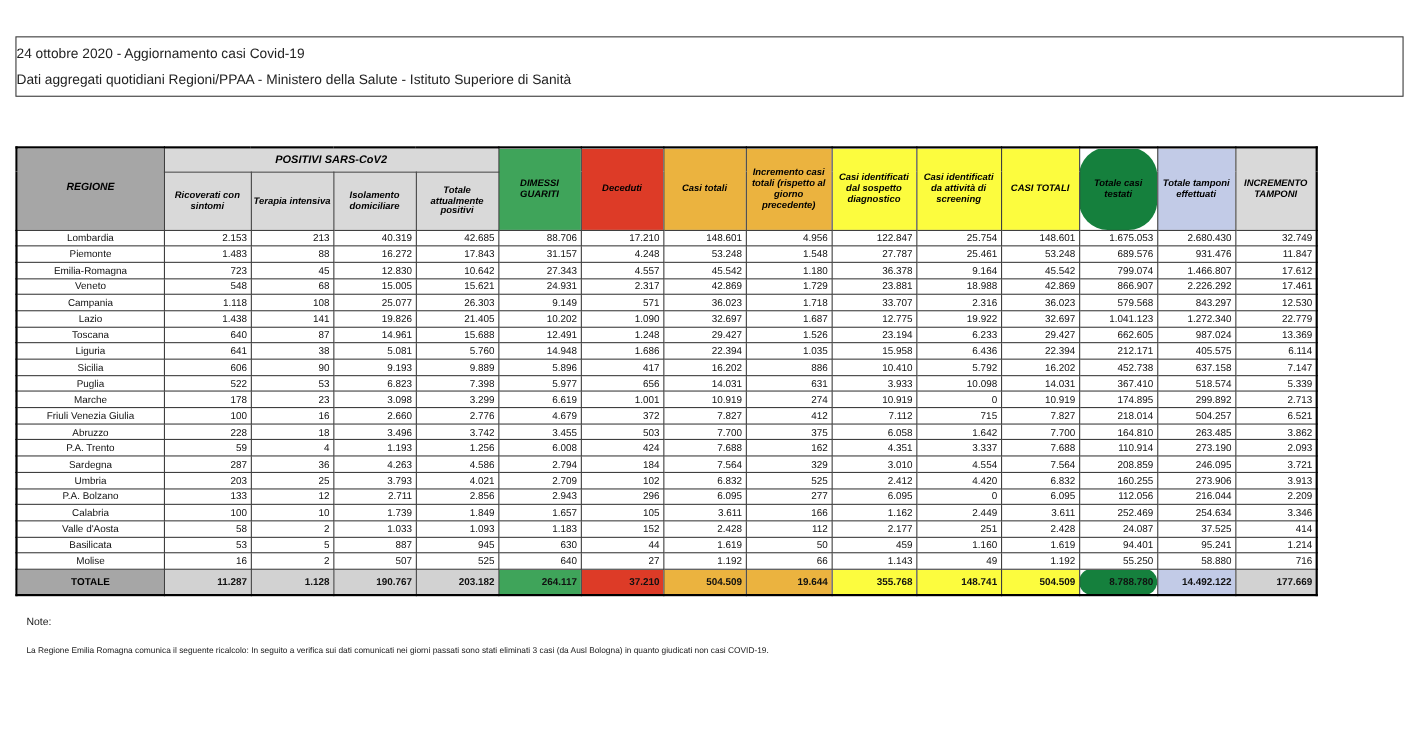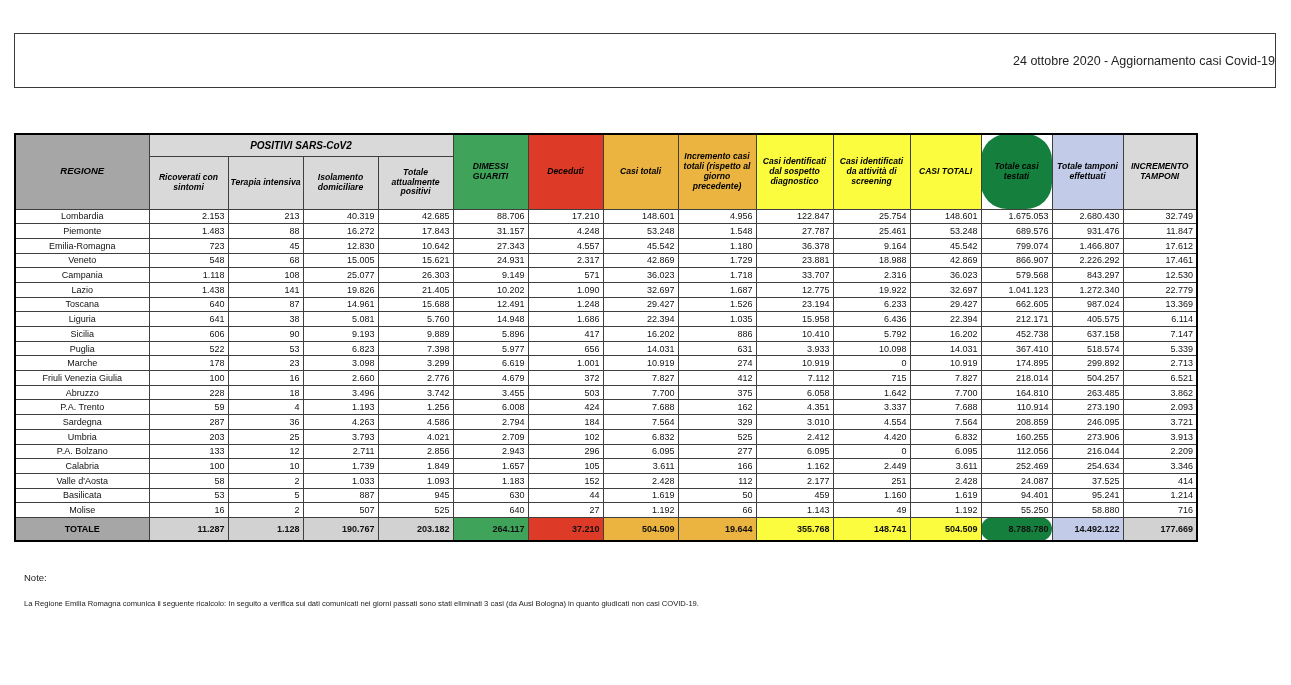--- a/index.html
+++ b/index.html
@@ -6,21 +6,21 @@
   html, body { margin: 0; padding: 0; }
   body {
     width: 1291px; height: 685px; background: #ffffff;
     font-family: "Liberation Sans", sans-serif;
     position: relative; overflow: hidden; color: #1a1a1a;
   }
   .title-box {
     position: absolute; left: 14px; top: 33px; width: 1262px; height: 55px;
     border: 1px solid #3a3a3a; background: #ffffff;
     display: flex; flex-direction: column; justify-content: space-evenly;
-    text-align: right;
+    text-align: left;
   }
   .title-line { font-size: 12.5px; color: #1f1f1f; }
 
   .table-wrap { position: absolute; left: 14px; top: 133px; }
   table.covid {
     border-collapse: collapse; table-layout: fixed; width: 1182px;
     border: 2px solid #000;
   }
   .covid th, .covid td {
     border: 1px solid #3f3f3f; overflow: hidden; vertical-align: middle;
@@ -52,28 +52,29 @@
   .bg-green  { background: #3fa45a; }
   .bg-red    { background: #dd3b27; }
   .bg-orange { background: #ebb33f; }
   .bg-yellow { background: #fcfc3e; }
   .bg-blue   { background: #15803d; border-radius: 26px; }
   .bg-lav    { background: #c2cbe7; }
   .bg-tgray  { background: #d2d2d2; }
   .bL { border-left: 2px solid #000; }
 
   .notes { position: absolute; left: 24px; top: 560px; width: 1240px; }
-  .notes-heading { font-size: 9.5px; color: #1a1a1a; margin-bottom: 16px; margin-top: 12px; }
+  .notes-heading { font-size: 9.5px; color: #1a1a1a; margin-bottom: 16px; }
   .note-line { font-size: 7.6px; line-height: 10px; color: #1a1a1a; }
 </style>
 </head>
 <body>
 
 <div class="title-box">
   <div class="title-line">24 ottobre 2020 - Aggiornamento casi Covid-19</div>
+  <div class="title-line">Dati aggregati quotidiani Regioni/PPAA - Ministero della Salute - Istituto Superiore di Sanità</div>
 </div>
 
 <div class="table-wrap">
   <table class="covid">
     <colgroup>
       <col style="width:134px">
         <col style="width:79px">
         <col style="width:75px">
       <col style="width:75px">
         <col style="width:75px">

